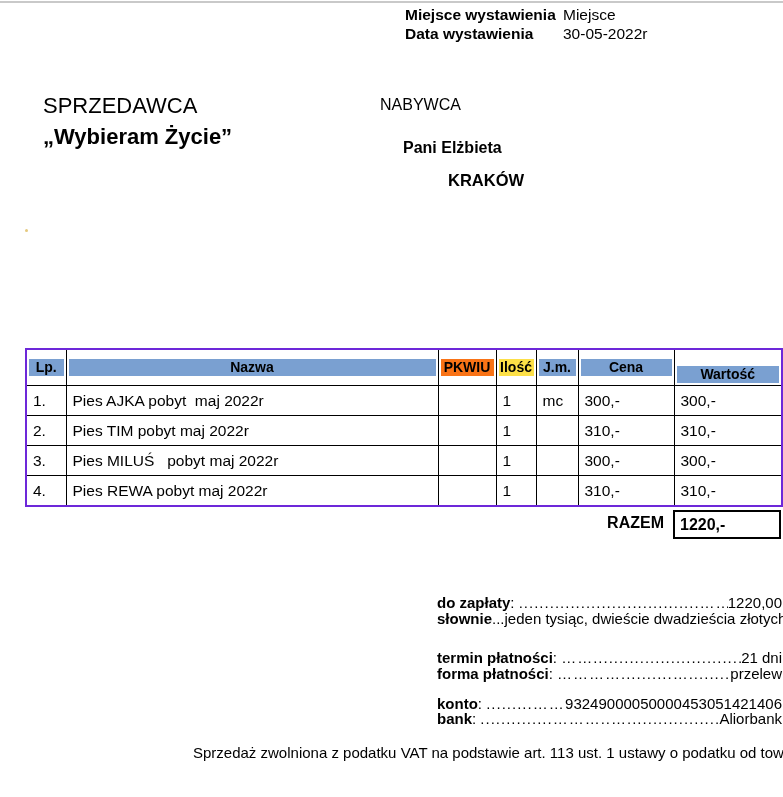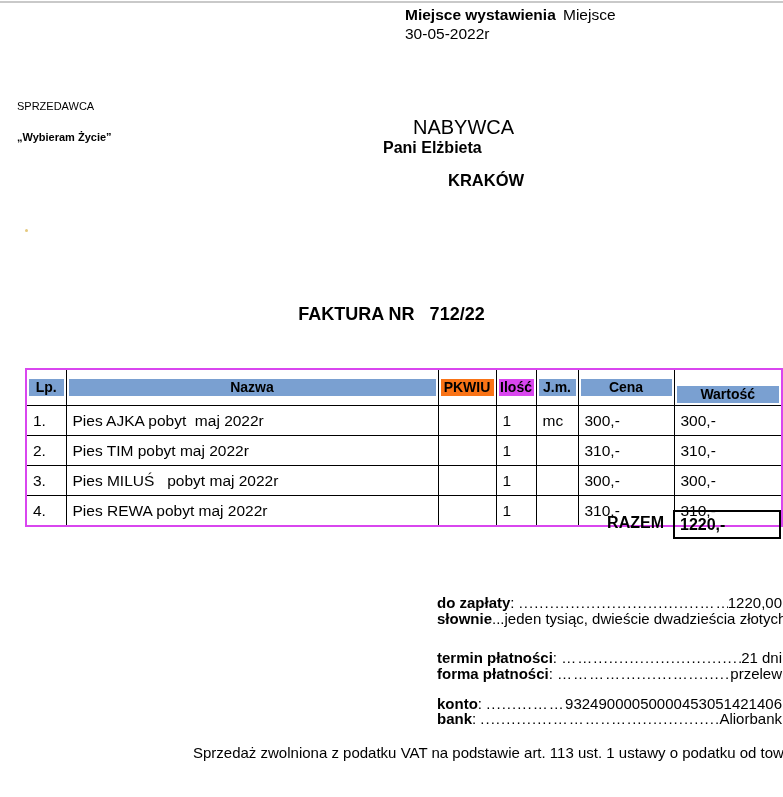--- a/index.html
+++ b/index.html
@@ -15,37 +15,37 @@
     position:absolute; top:1px; left:0; width:783px; height:2px;
     background:#c9c9c9;
   }
   
   .meta { position:absolute; left:405px; top:5px; font-size:15.5px; line-height:19px; }
   .meta-row { display:flex; }
   .meta-label { font-weight:bold; width:158px; white-space:pre; }
   .meta-value { white-space:pre; }
 
   
-  .seller { position:absolute; left:17px; top:96px; font-size:11px; line-height:20px; }
+  .seller { position:absolute; left:43px; top:96px; font-size:22px; line-height:20px; }
   .seller-name { font-weight:bold;margin-top:11px; }
-  .buyer-heading { position:absolute; left:413px; top:96px; font-size:20px;margin-top:20px; }
-  .buyer-name { position:absolute; left:383px; top:139px; font-size:16px; font-weight:bold; }
+  .buyer-heading { position:absolute; left:380px; top:96px; font-size:16px; }
+  .buyer-name { position:absolute; left:403px; top:139px; font-size:16px; font-weight:bold; }
   .buyer-city { position:absolute; left:448px; top:171px; font-size:16.5px; font-weight:bold; }
 
   
   .title {
     position:absolute; left:0; top:304px; width:783px;
     text-align:center; font-size:18px; font-weight:bold; white-space:pre;
   }
 
   
   .invoice-table {
-    position:absolute; left:25px; top:368px;
+    position:absolute; left:25px; top:348px;
     width:756px; border-collapse:collapse; table-layout:fixed;
-    border:2px solid #d946ef;
+    border:2px solid #6d28d9;
     font-size:15.5px;
   }
   .invoice-table td { border:1px solid #000; padding:0; overflow:hidden; }
   .invoice-table tr.hdr-row td { height:21px; }
   .invoice-table tr.data-row td { height:29px; vertical-align:middle; }
   .hdr-fill {
     margin:2px 2px; height:17px; line-height:17px;
     font-weight:bold; font-size:14px; text-align:center;
     white-space:nowrap;
   }
@@ -95,34 +95,34 @@
 
 <div class="page">
   <div class="top-rule" style="background: rgb(201, 201, 201);"></div>
 
   <div class="meta">
     <div class="meta-row">
       <span class="meta-label">Miejsce wystawienia</span>
       <span class="meta-value">Miejsce</span>
     </div>
     <div class="meta-row">
+      <span class="meta-label">Data wystawienia</span>
       <span class="meta-value">30-05-2022r</span>
     </div>
   </div>
 
   <div class="seller">
     <div>SPRZEDAWCA</div>
     <div class="seller-name">„Wybieram Życie”</div>
   </div>
 
   <div class="buyer-heading">NABYWCA</div>
   <div class="buyer-name">Pani Elżbieta</div>
   <div class="buyer-city">KRAKÓW</div>
 
-  <div class="title">FAKTURA NR   712/22</div>
 
   <table class="invoice-table">
     <colgroup>
       <col style="width:40px">
         <col style="width:372px">
         <col style="width:58px">
       <col style="width:40px">
         <col style="width:42px">
         <col style="width:96px">
         <col style="width:108px">
@@ -132,21 +132,21 @@
       <td>
             <div class="hdr-fill" style="background: rgb(122, 160, 209);">Lp.</div>
           </td>
       <td>
             <div class="hdr-fill" style="background: rgb(122, 160, 209);">Nazwa</div>
           </td>
       <td>
             <div class="hdr-fill" style="background: #f97316;">PKWIU</div>
           </td>
       <td>
-            <div class="hdr-fill" style="background: #d946ef;">Ilość</div>
+            <div class="hdr-fill" style="background: #fde047;">Ilość</div>
           </td>
       <td>
             <div class="hdr-fill" style="background: rgb(122, 160, 209);">J.m.</div>
           </td>
       <td>
             <div class="hdr-fill" style="background: rgb(122, 160, 209);">Cena</div>
           </td>
       <td>
             <div class="hdr-fill" style="background: rgb(122, 160, 209); margin-top: 16px;">Wartość</div>
           </td>

